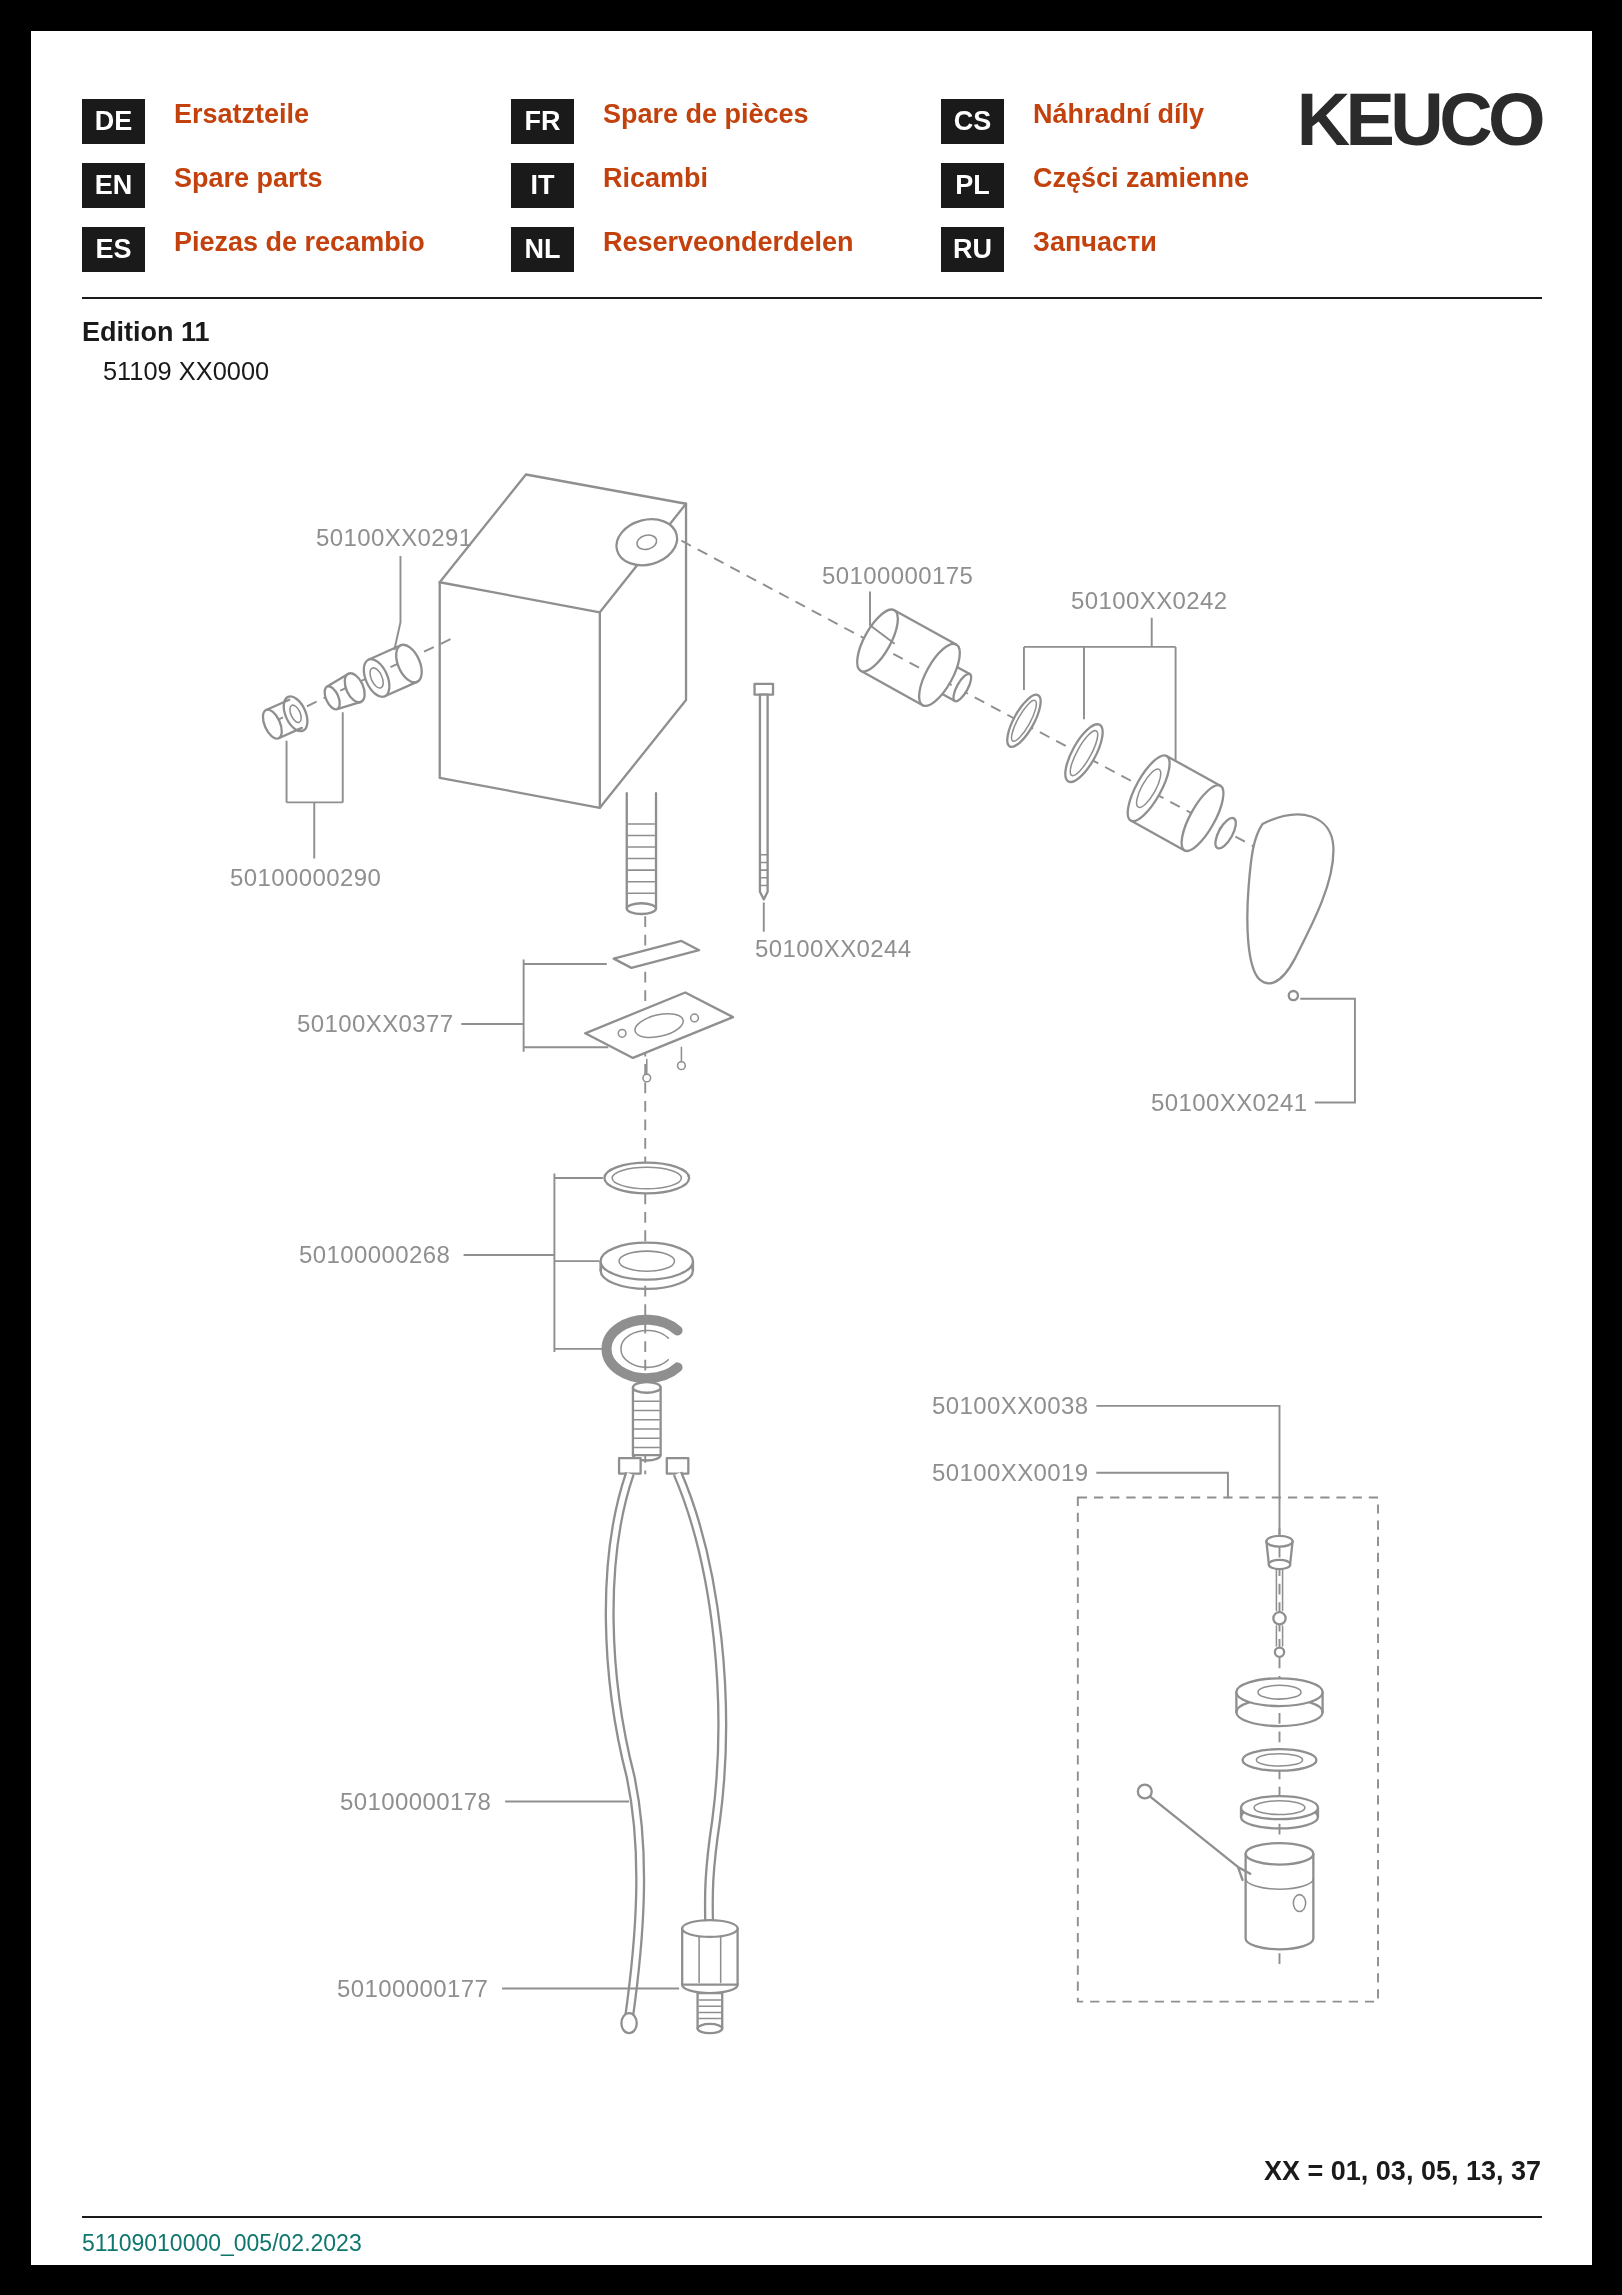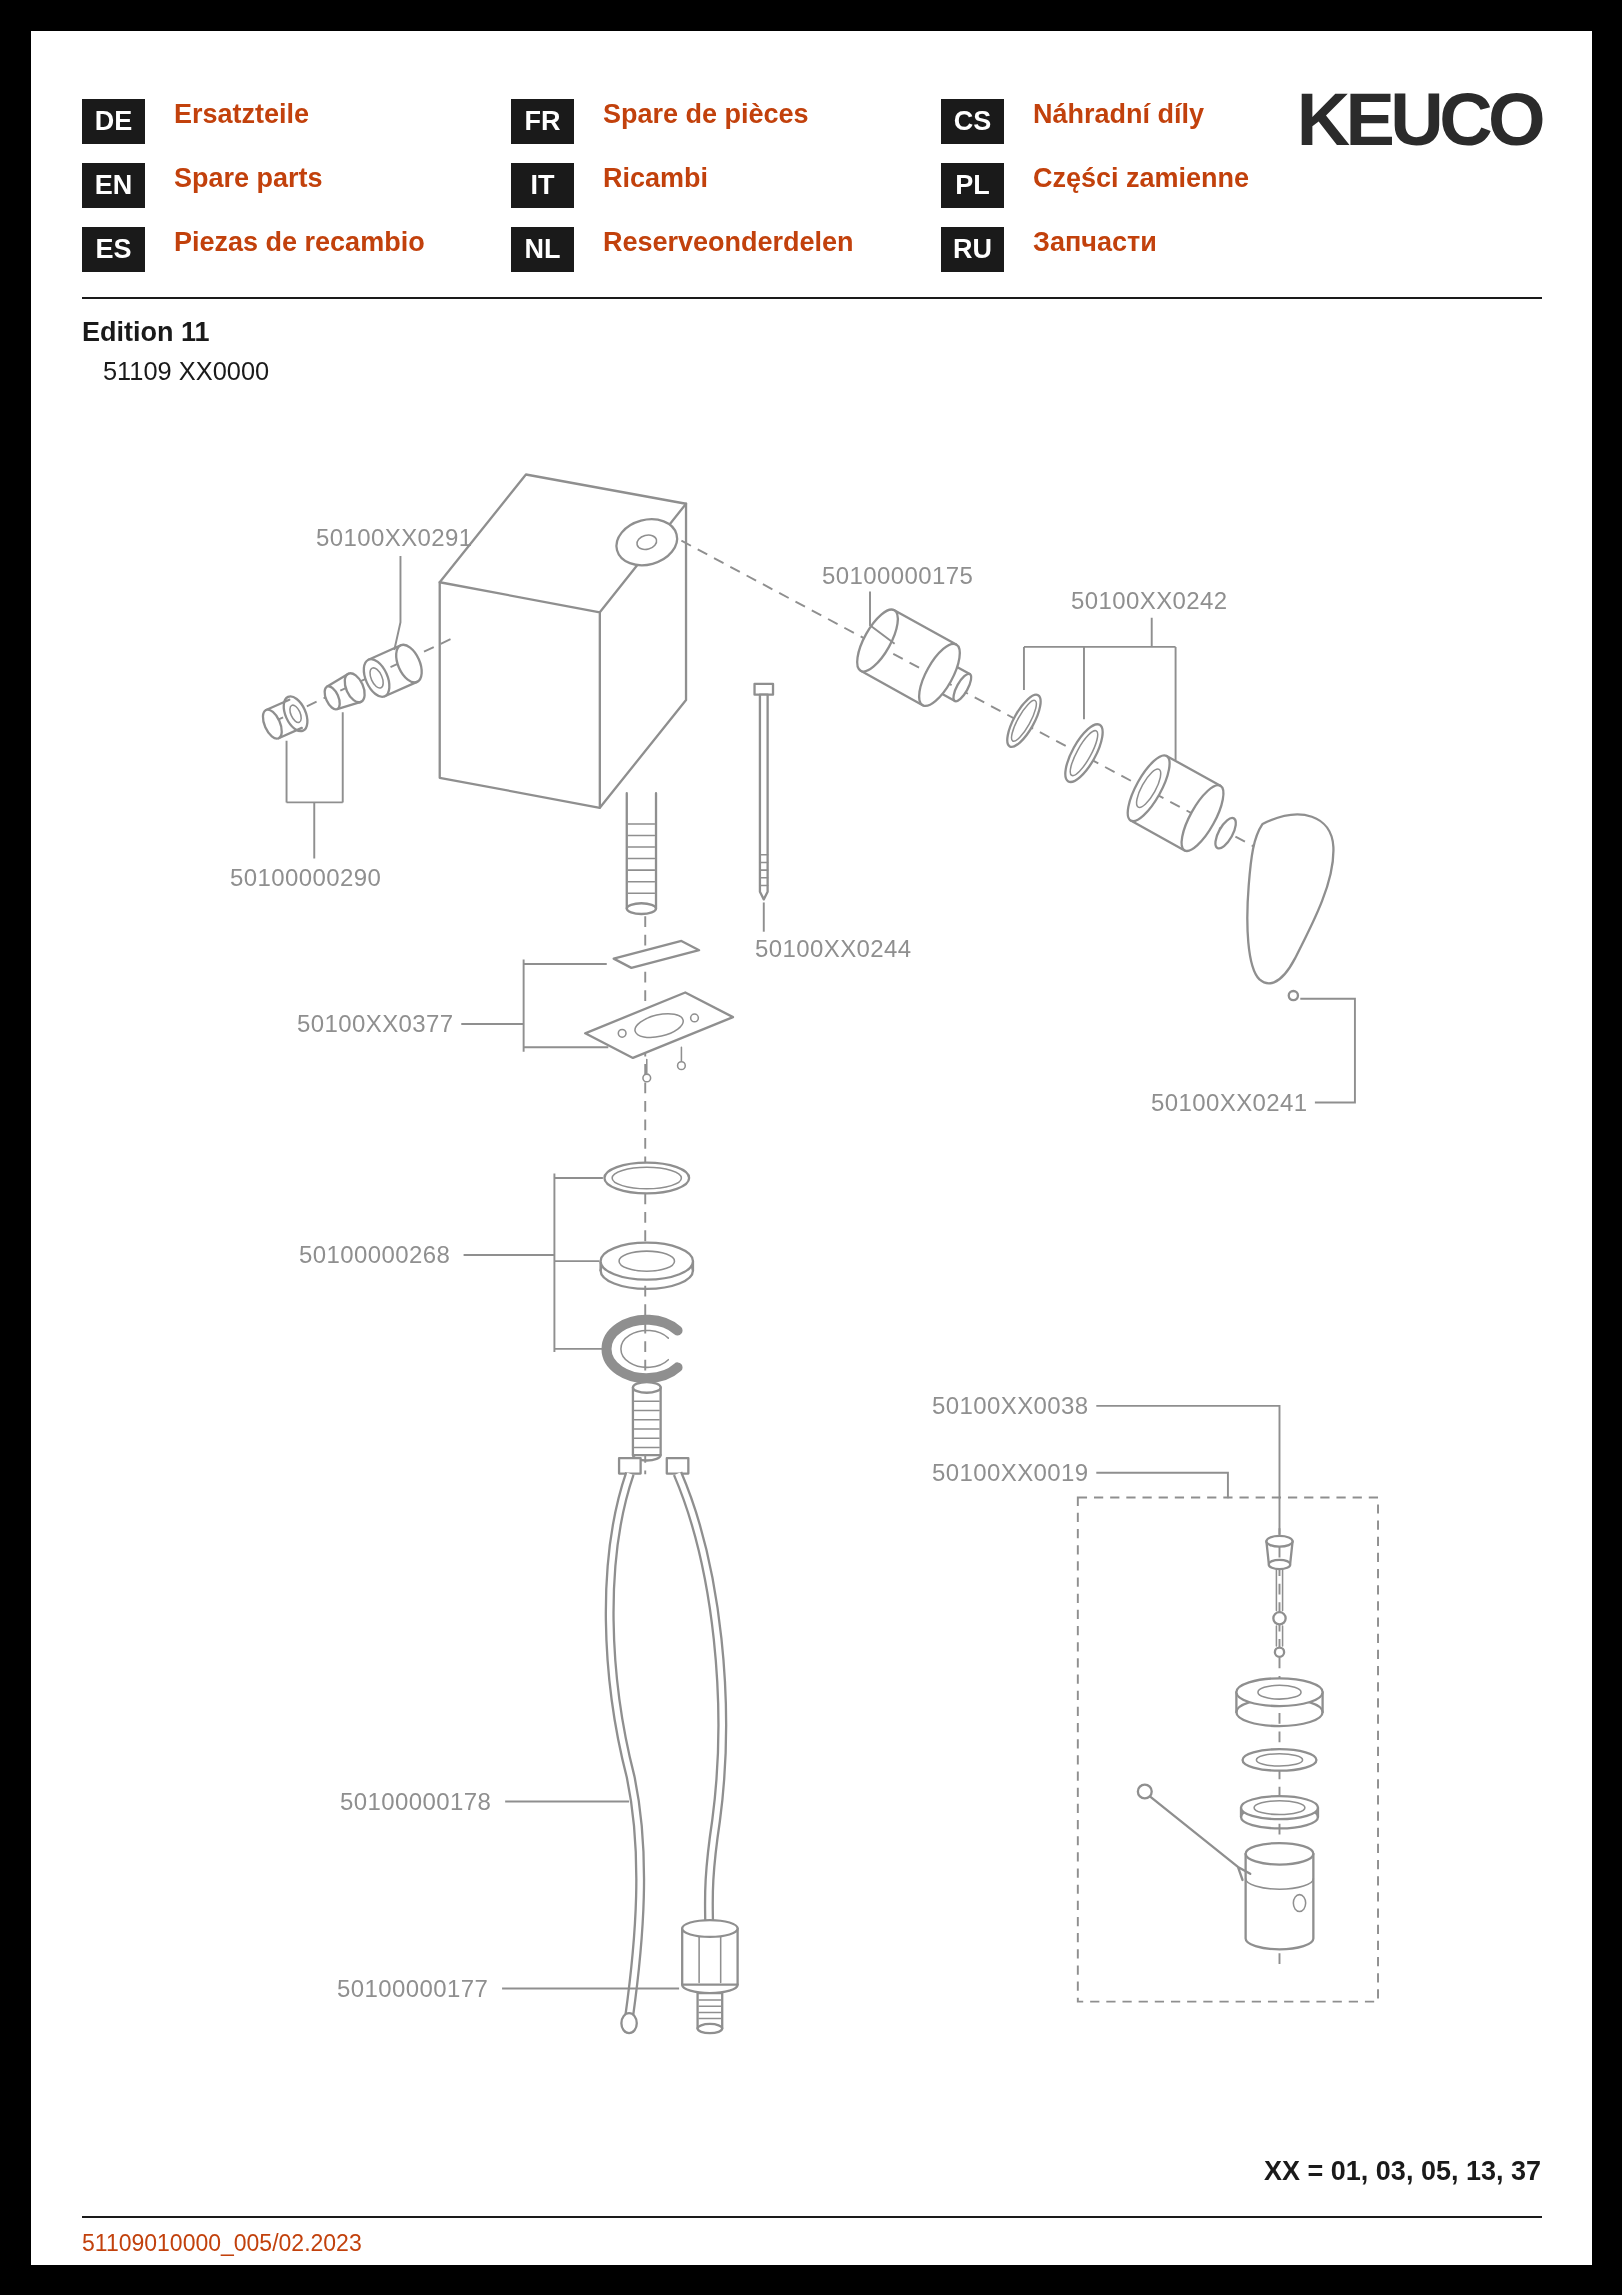--- a/index.html
+++ b/index.html
@@ -17,21 +17,21 @@
   .rule{position:absolute;left:51px;width:1460px;height:2.3px;background:#1a1a1a;}
   .rule-top{top:266px;} .rule-bottom{top:2185px;}
 
   .edition{position:absolute;left:51px;top:286px;font-size:27px;font-weight:700;color:#1a1a1a;}
   .model{position:absolute;left:51px;top:326px;font-size:25.4px;color:#1a1a1a;margin-left:21px;}
 
   .diagram-svg{position:absolute;left:0;top:0;}
   .part-label{position:absolute;font-size:24px;color:#8f8f8f;white-space:nowrap;letter-spacing:0.4px;}
 
   .xx-note{position:absolute;right:51px;top:2125px;font-size:27px;font-weight:700;color:#1a1a1a;}
-  .doc-number{position:absolute;left:51px;top:2199px;font-size:23px;color:#c2410c;}
+  .doc-number{position:absolute;left:51px;top:2199px;font-size:23px;color:#0f766e;}
 
   
   .s{fill:none;stroke:#8f8f8f;stroke-width:3;stroke-linecap:round;stroke-linejoin:round;}
   .sw{fill:#ffffff;stroke:#8f8f8f;stroke-width:3;stroke-linejoin:round;}
   .thin{stroke-width:2;}
   .dash{fill:none;stroke:#8f8f8f;stroke-width:2.5;stroke-dasharray:14 10;}
   .dashbox{fill:none;stroke:#8f8f8f;stroke-width:2.5;stroke-dasharray:12 9;}
   .ld{fill:none;stroke:#8f8f8f;stroke-width:2.5;}
   .tube{fill:none;stroke:#8f8f8f;stroke-width:13;}
   .tubein{fill:none;stroke:#ffffff;stroke-width:7;}

